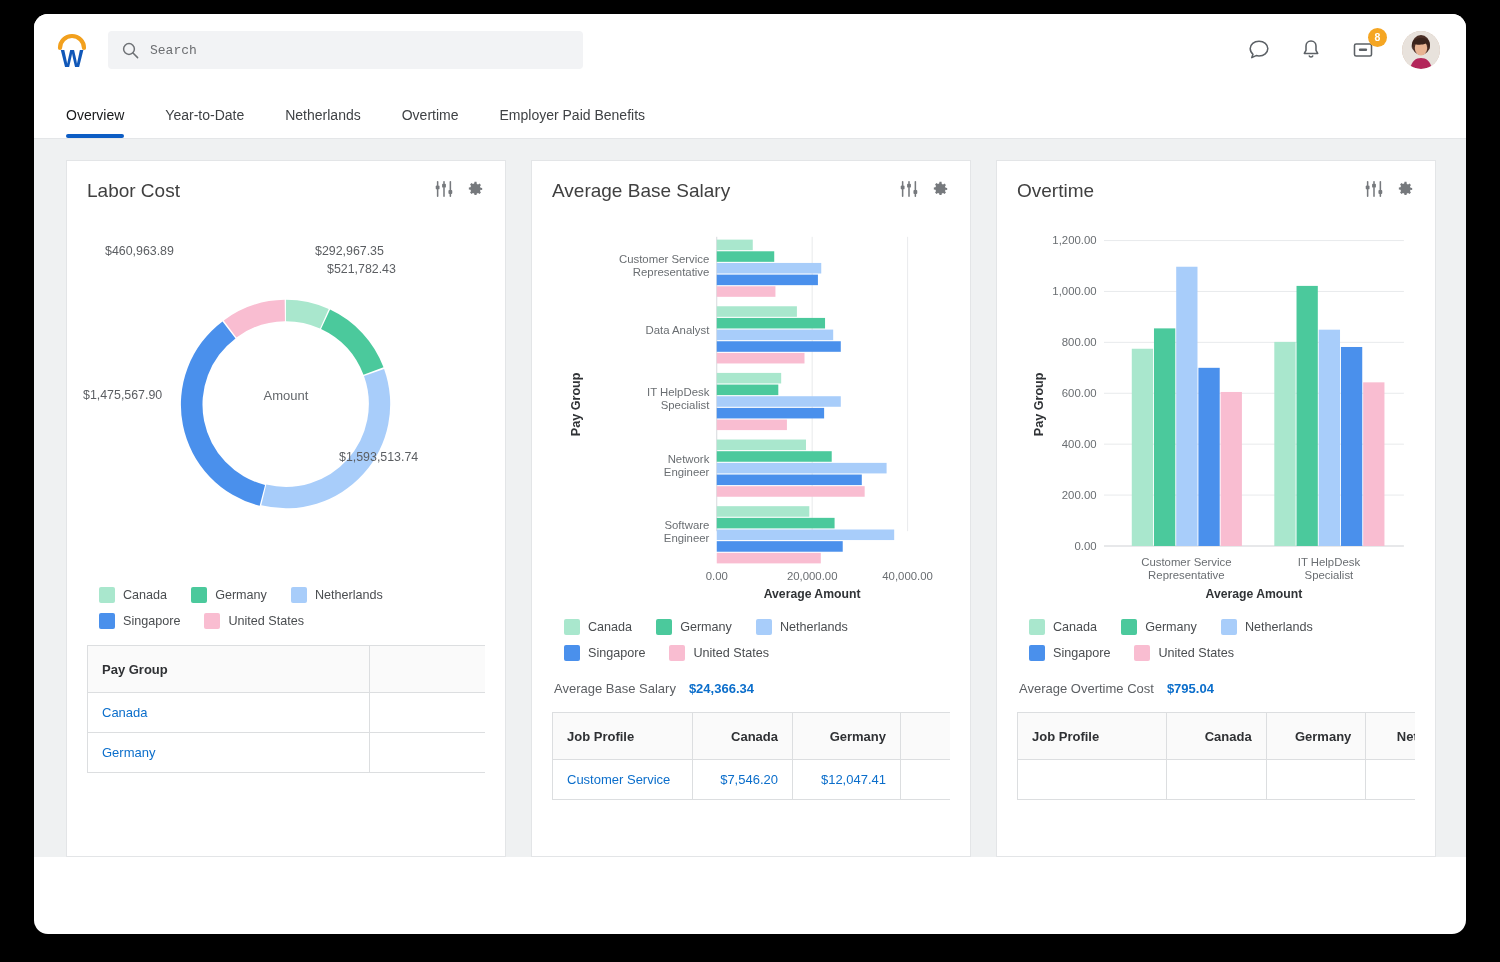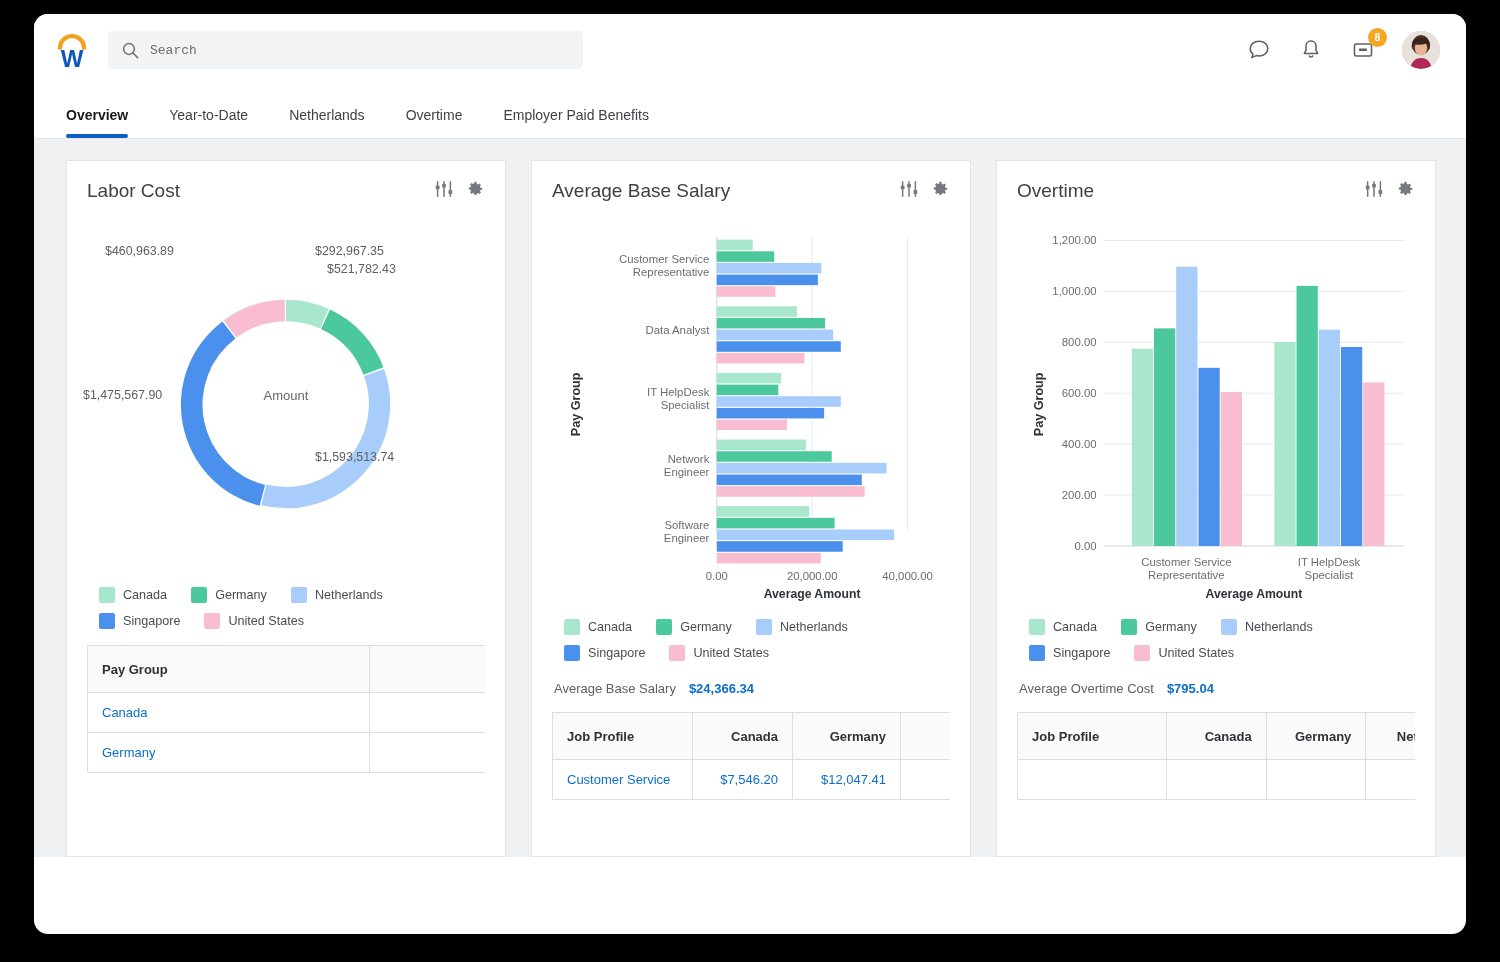--- a/index.html
+++ b/index.html
@@ -81,21 +81,21 @@
     display: flex; align-items: flex-end;
     padding-left: 32px;
     border-bottom: 1px solid #e4e6e8;
   }
   .tab {
     font-size: 14px; color: #3f4245;
     padding: 0 0 15px 0; margin-right: 41px;
     cursor: pointer; position: relative;
     white-space: nowrap;
   }
-  .tab.active { font-weight: bold; color: #17181a; }
+  .tab.active { font-weight: normal; color: #17181a; }
   .tab.active::after {
     content: ""; position: absolute; left: 0; right: 0; bottom: 0;
     height: 4px; background: #0d5dc4; border-radius: 2px;
   }
 
   
   .board {
     background: #eff1f2;
     height: 718px;
     padding: 21px 30px 0 32px;
@@ -276,21 +276,21 @@
             <path d="M -27.8 107.4 A 110 110 0 0 1 -67.0 -87.2 L -53.3 -69.3 A 87.5 87.5 0 0 0 -22.1 85.4 Z" fill="#4a90ec"></path>
 
             <path d="M -65.7 -88.2 A 110 110 0 0 1 -1.4 -110 L -1.1 -87.5 A 87.5 87.5 0 0 0 -52.3 -70.2 Z" fill="#f9bdd1"></path>
           </g>
         </svg>
 
         <div class="donutlabel" style="left:240px;top:55px">$521,782.43</div>
         <div class="donutlabel" style="left:228px;top:37px">$292,967.35</div>
         <div class="donutlabel" style="left:18px;top:37px">$460,963.89</div>
         <div class="donutlabel" style="left:-4px;top:181px">$1,475,567.90</div>
-        <div class="donutlabel" style="left:228px;top:243px">$1,593,513.74</div>
+        <div class="donutlabel" style="left:252px;top:243px">$1,593,513.74</div>
 
         <div class="donutcenter">
           <div class="cap">Amount</div>
         </div>
       </div>
 
       <div class="legend">
         <div class="legitem">
           <span class="swatch" style="background:#a9e7cd"></span>
           <span class="leglabel">Canada</span>

